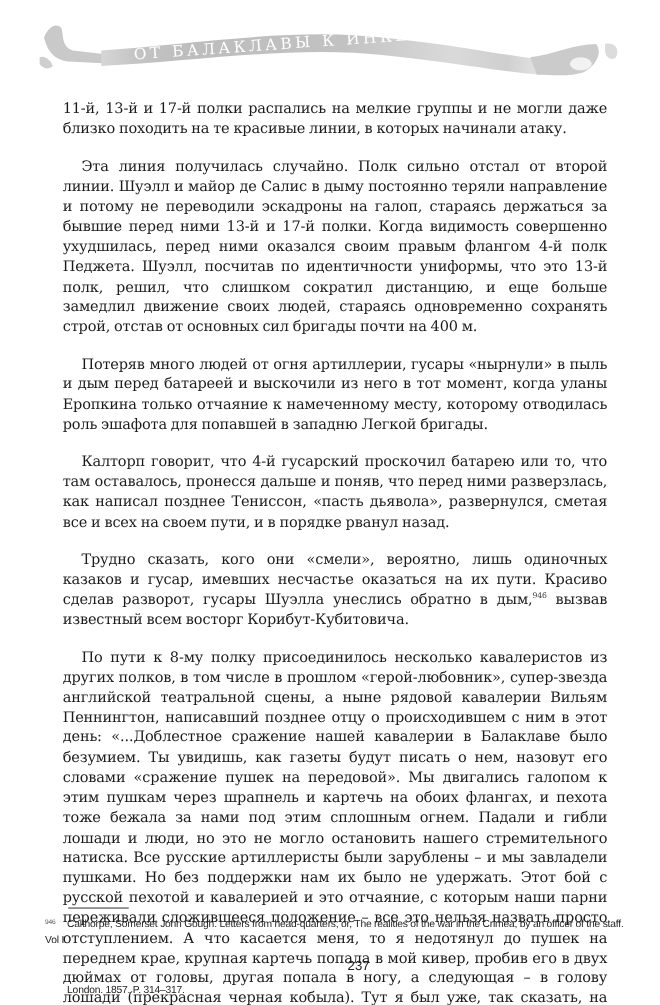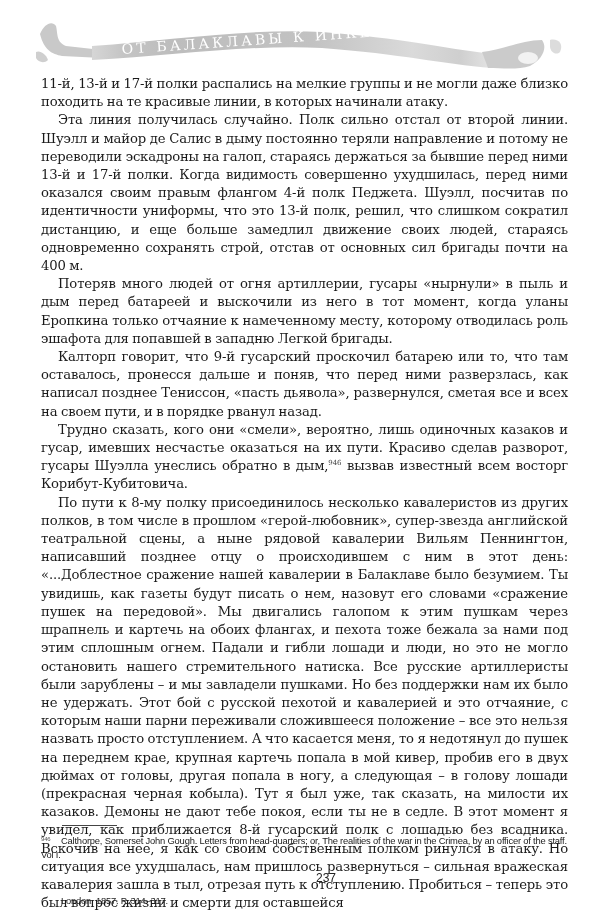--- a/index.html
+++ b/index.html
@@ -5,21 +5,21 @@
   html, body { margin: 0; padding: 0; background: #ffffff; }
   body { width: 600px; height: 914px; position: relative; overflow: hidden; color: #1a1a1a; }
   .banner { position: absolute; left: 22px; top: 10px; width: 556px; height: 64px; }
   .banner svg { display: block; }
   .body-text {
     position: absolute; left: 41px; top: 75px; width: 527px;
     font-family: "DejaVu Serif", "Liberation Serif", serif;
     font-size: 13.2px; line-height: 18.2px; text-align: justify;
     letter-spacing: -0.15px; word-spacing: -0.5px;
   }
-  .body-text p { margin: 0; text-indent: 0; }
+  .body-text p { margin: 16px; text-indent: 0; }
   .body-text p.indent { text-indent: 17px; }
   .body-text sup { font-size: 7px; line-height: 0; vertical-align: 5px; color: #444; }
   .fn-rule { position: absolute; left: 62px; top: 825px; width: 55px; border-top: 1px solid #444; }
   .footnote {
     position: absolute; left: 41px; top: 832px; width: 527px;
     font-family: "Liberation Sans", "DejaVu Sans", sans-serif;
     font-size: 9.4px; line-height: 14px; color: #222; letter-spacing: -0.2px;
   }
   .footnote .fn-num { display: inline-block; width: 20px; font-size: 6px; vertical-align: 3px; color: #555; }
   .footnote .fn-cont { padding-left: 20px; margin-top: 32px; }
@@ -54,21 +54,21 @@
     <ellipse cx="506" cy="48" rx="10" ry="6" fill="#f2f2f2"></ellipse>
     <path d="M528 30 C536 28 542 34 538 42 C534 46 528 42 528 36 Z" fill="#dcdcdc"></path>
     <text x="100" y="44" font-family="DejaVu Serif, serif" font-size="14" fill="#ffffff" letter-spacing="3.2" transform="rotate(-4 100 44)">ОТ БАЛАКЛАВЫ К ИНКЕРМАНУ</text>
   </svg>
 </div>
 
 <div class="body-text">
   <p>11-й, 13-й и 17-й полки распались на мелкие группы и не могли даже близко походить на те красивые линии, в которых начинали атаку.</p>
   <p class="indent">Эта линия получилась случайно. Полк сильно отстал от второй линии. Шуэлл и майор де Салис в дыму постоянно теряли направление и потому не переводили эскадроны на галоп, стараясь держаться за бывшие перед ними 13-й и 17-й полки. Когда видимость совершенно ухудшилась, перед ними оказался своим правым флангом 4-й полк Педжета. Шуэлл, посчитав по идентичности униформы, что это 13-й полк, решил, что слишком сократил дистанцию, и еще больше замедлил движение своих людей, стараясь одновременно сохранять строй, отстав от основных сил бригады почти на 400 м.</p>
   <p class="indent">Потеряв много людей от огня артиллерии, гусары «нырнули» в пыль и дым перед батареей и выскочили из него в тот момент, когда уланы Еропкина только отчаяние к намеченному месту, которому отводилась роль эшафота для попавшей в западню Легкой бригады.</p>
-  <p class="indent">Калторп говорит, что 9-й гусарский проскочил батарею или то, что там оставалось, пронесся дальше и поняв, что перед ними разверзлась, как написал позднее Тениссон, «пасть дьявола», развернулся, сметая все и всех на своем пути, и в порядке рванул назад.</p>
+  <p class="indent">Калторп говорит, что 4-й гусарский проскочил батарею или то, что там оставалось, пронесся дальше и поняв, что перед ними разверзлась, как написал позднее Тениссон, «пасть дьявола», развернулся, сметая все и всех на своем пути, и в порядке рванул назад.</p>
   <p class="indent"><span>Трудно сказать, кого они «смели», вероятно, лишь одиночных казаков и гусар, имевших несчастье оказаться на их пути. Красиво сделав разворот, гусары Шуэлла унеслись обратно в дым,</span><sup>946</sup><span> вызвав известный всем восторг Корибут-Кубитовича.</span></p>
   <p class="indent">По пути к 8-му полку присоединилось несколько кавалеристов из других полков, в том числе в прошлом «герой-любовник», супер-звезда английской театральной сцены, а ныне рядовой кавалерии Вильям Пеннингтон, написавший позднее отцу о происходившем с ним в этот день: «...Доблестное сражение нашей кавалерии в Балаклаве было безумием. Ты увидишь, как газеты будут писать о нем, назовут его словами «сражение пушек на передовой». Мы двигались галопом к этим пушкам через шрапнель и картечь на обоих флангах, и пехота тоже бежала за нами под этим сплошным огнем. Падали и гибли лошади и люди, но это не могло остановить нашего стремительного натиска. Все русские артиллеристы были зарублены – и мы завладели пушками. Но без поддержки нам их было не удержать. Этот бой с русской пехотой и кавалерией и это отчаяние, с которым наши парни переживали сложившееся положение – все это нельзя назвать просто отступлением. А что касается меня, то я недотянул до пушек на переднем крае, крупная картечь попала в мой кивер, пробив его в двух дюймах от головы, другая попала в ногу, а следующая – в голову лошади (прекрасная черная кобыла). Тут я был уже, так сказать, на милости их казаков. Демоны не дают тебе покоя, если ты не в седле. В этот момент я увидел, как приближается 8-й гусарский полк с лошадью без всадника. Вскочив на нее, я как со своим собственным полком ринулся в атаку. Но ситуация все ухудшалась, нам пришлось развернуться – сильная вражеская кавалерия зашла в тыл, отрезая путь к отступлению. Пробиться – теперь это был вопрос жизни и смерти для оставшейся</p>
 </div>
 
 <div class="fn-rule"></div>
 
 <div class="footnote">
   <div><span class="fn-num">946</span><span>Calthorpe, Somerset John Gough. Letters from head-quarters; or, The realities of the war in the Crimea, by an officer of the staff. Vol I.</span></div>
   <div class="fn-cont">London. 1857. P. 314–317.</div>
 </div>

